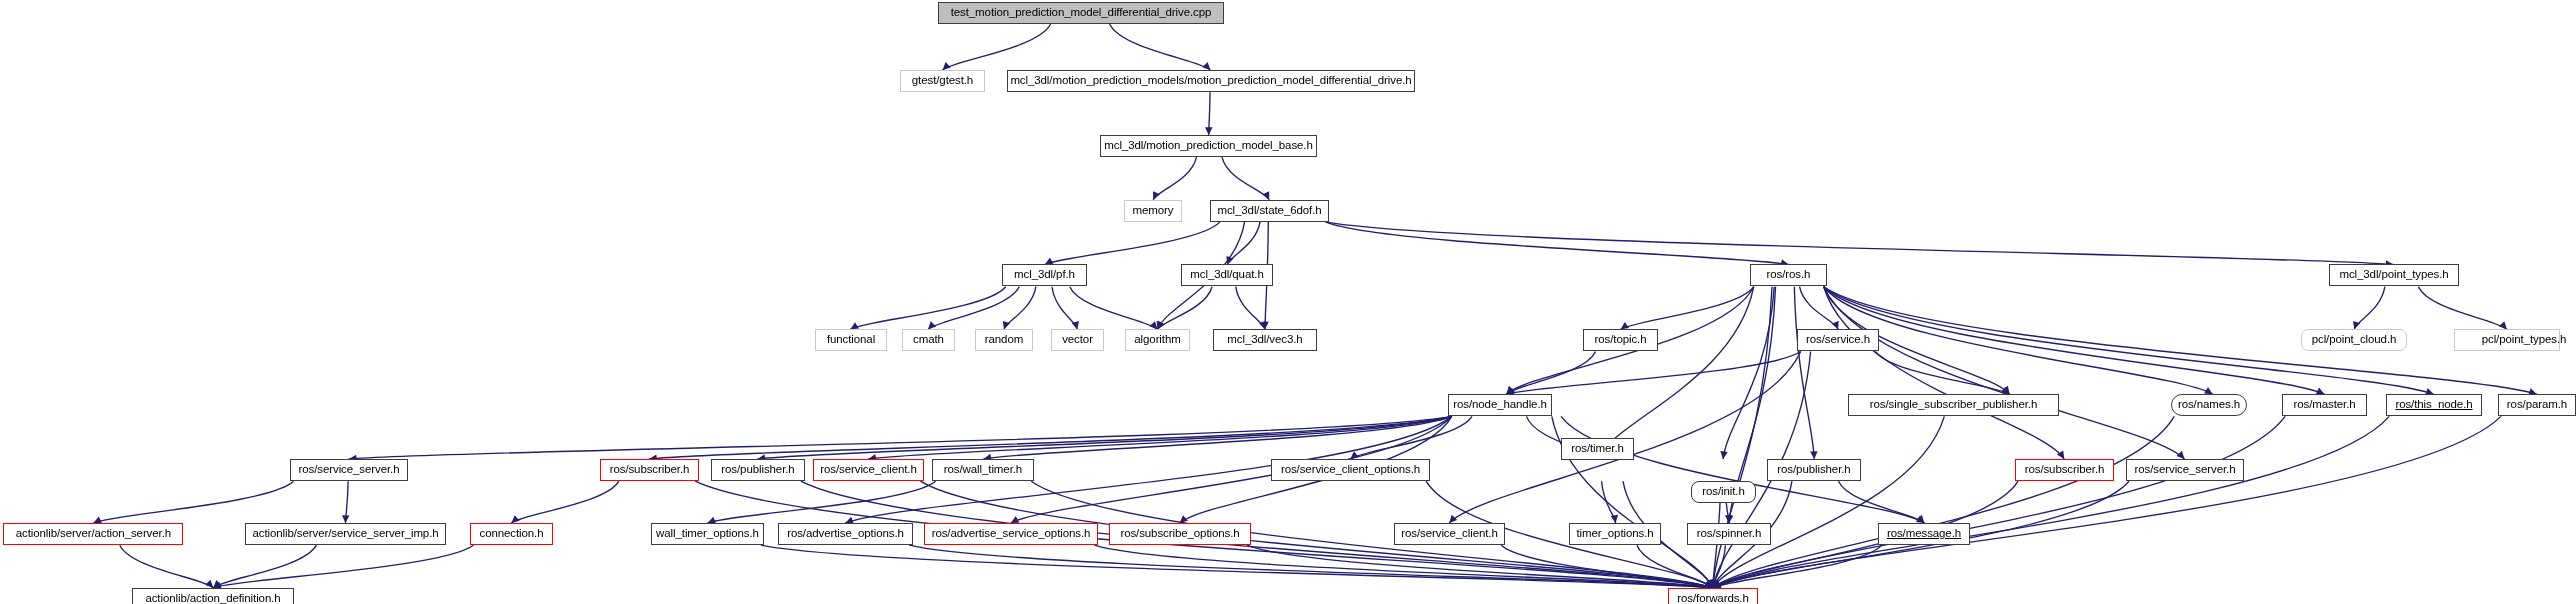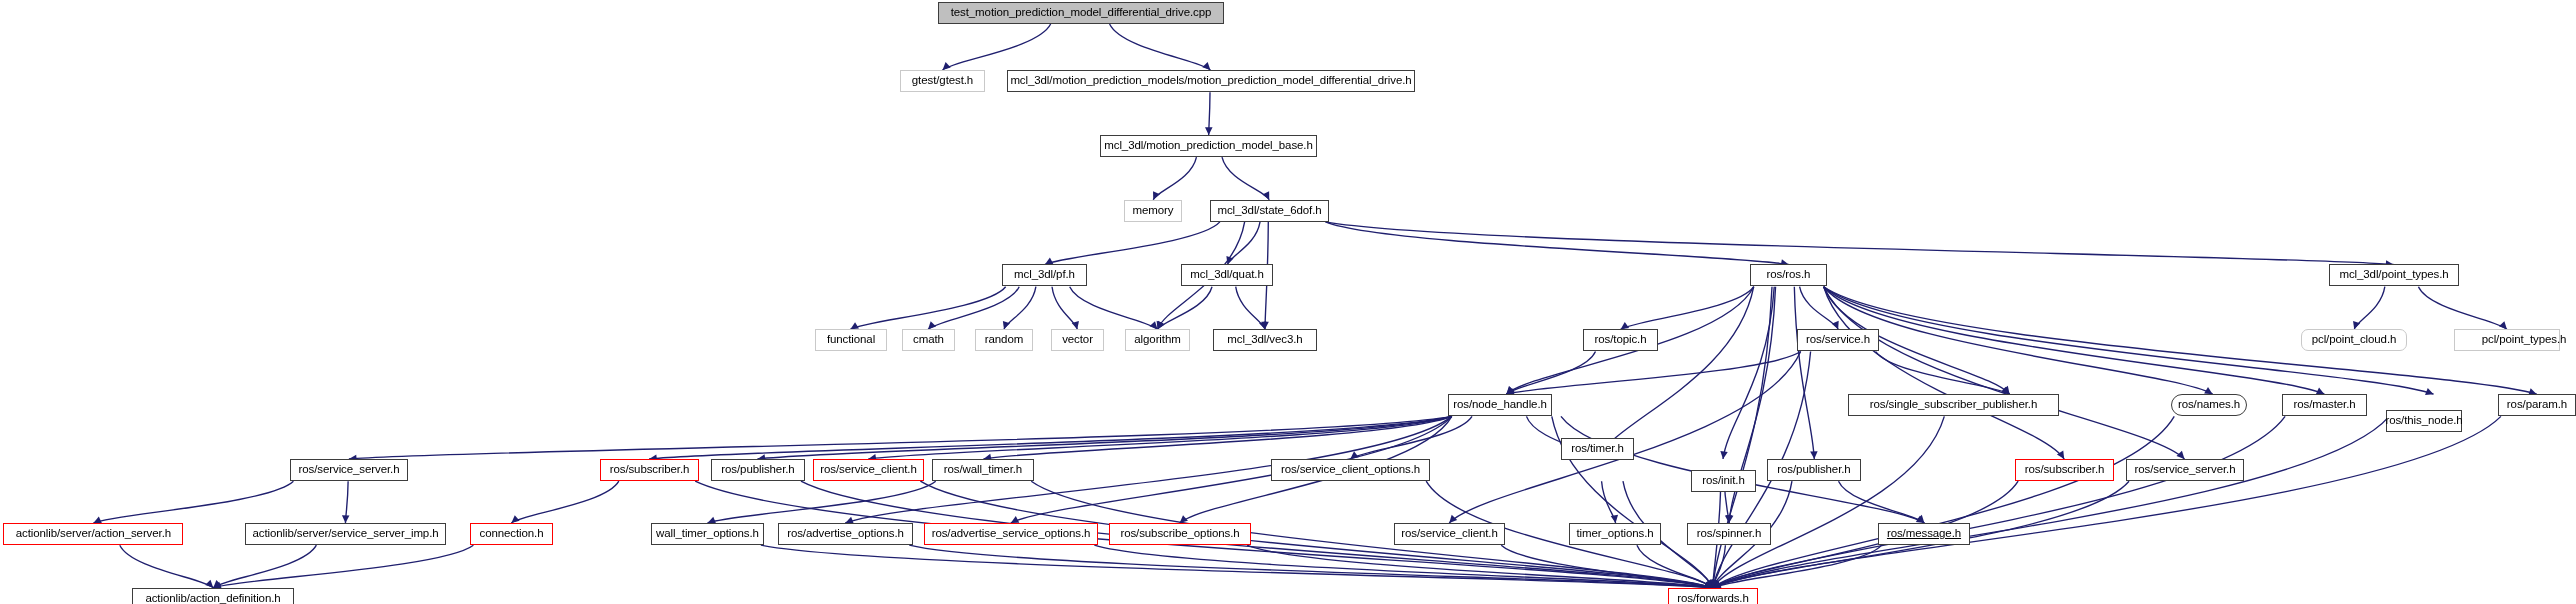--- a/index.html
+++ b/index.html
@@ -304,21 +304,21 @@
       </div>
       <div class="node" style="left: 1800px; top: 394px; width: 211px; margin-left: 48px;">
         <span class="node-label">ros/single_subscriber_publisher.h</span>
       </div>
       <div class="node" style="left: 2171px; top: 394px; width: 76px; border-radius: 11px;">
         <span class="node-label">ros/names.h</span>
       </div>
       <div class="node" style="left: 2282px; top: 394px; width: 85px;">
         <span class="node-label">ros/master.h</span>
       </div>
-      <div class="node" style="left: 2386px; top: 410px; width: 76px;">
+      <div class="node" style="left: 2386px; top: 394px; width: 96px; text-decoration: underline;">
         <span class="node-label">ros/this_node.h</span>
       </div>
       <div class="node" style="left: 2498px; top: 394px; width: 78px;">
         <span class="node-label">ros/param.h</span>
       </div>
       <div class="node" style="left: 290px; top: 459px; width: 118px;">
         <span class="node-label">ros/service_server.h</span>
       </div>
       <div class="node highlight" style="left: 600px; top: 459px; width: 99px;">
         <span class="node-label">ros/subscriber.h</span>
@@ -331,21 +331,21 @@
       </div>
       <div class="node" style="left: 932px; top: 459px; width: 102px;">
         <span class="node-label">ros/wall_timer.h</span>
       </div>
       <div class="node" style="left: 1271px; top: 459px; width: 159px;">
         <span class="node-label">ros/service_client_options.h</span>
       </div>
       <div class="node" style="left: 1561px; top: 438px; width: 73px;">
         <span class="node-label">ros/timer.h</span>
       </div>
-      <div class="node" style="left: 1691px; top: 470px; width: 65px;">
+      <div class="node" style="left: 1691px; top: 481px; width: 65px; border-radius: 8px;">
         <span class="node-label">ros/init.h</span>
       </div>
       <div class="node" style="left: 1767px; top: 459px; width: 94px;">
         <span class="node-label">ros/publisher.h</span>
       </div>
       <div class="node highlight" style="left: 2015px; top: 459px; width: 99px;">
         <span class="node-label">ros/subscriber.h</span>
       </div>
       <div class="node" style="left: 2126px; top: 459px; width: 118px;">
         <span class="node-label">ros/service_server.h</span>

